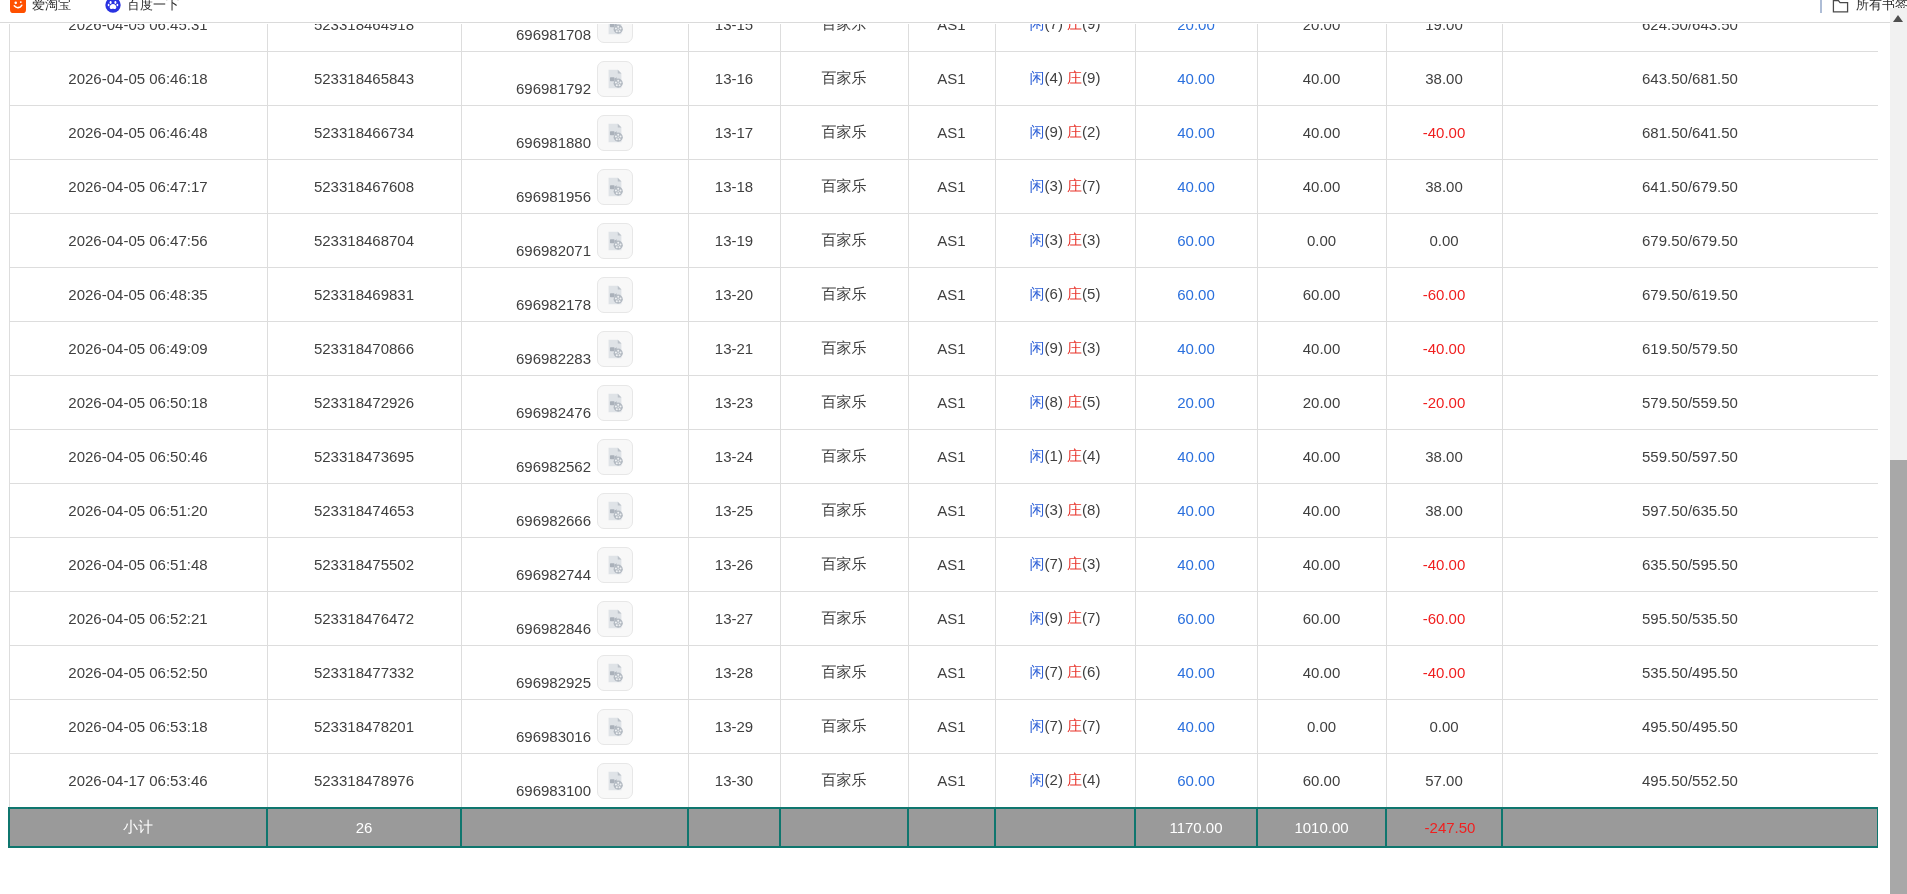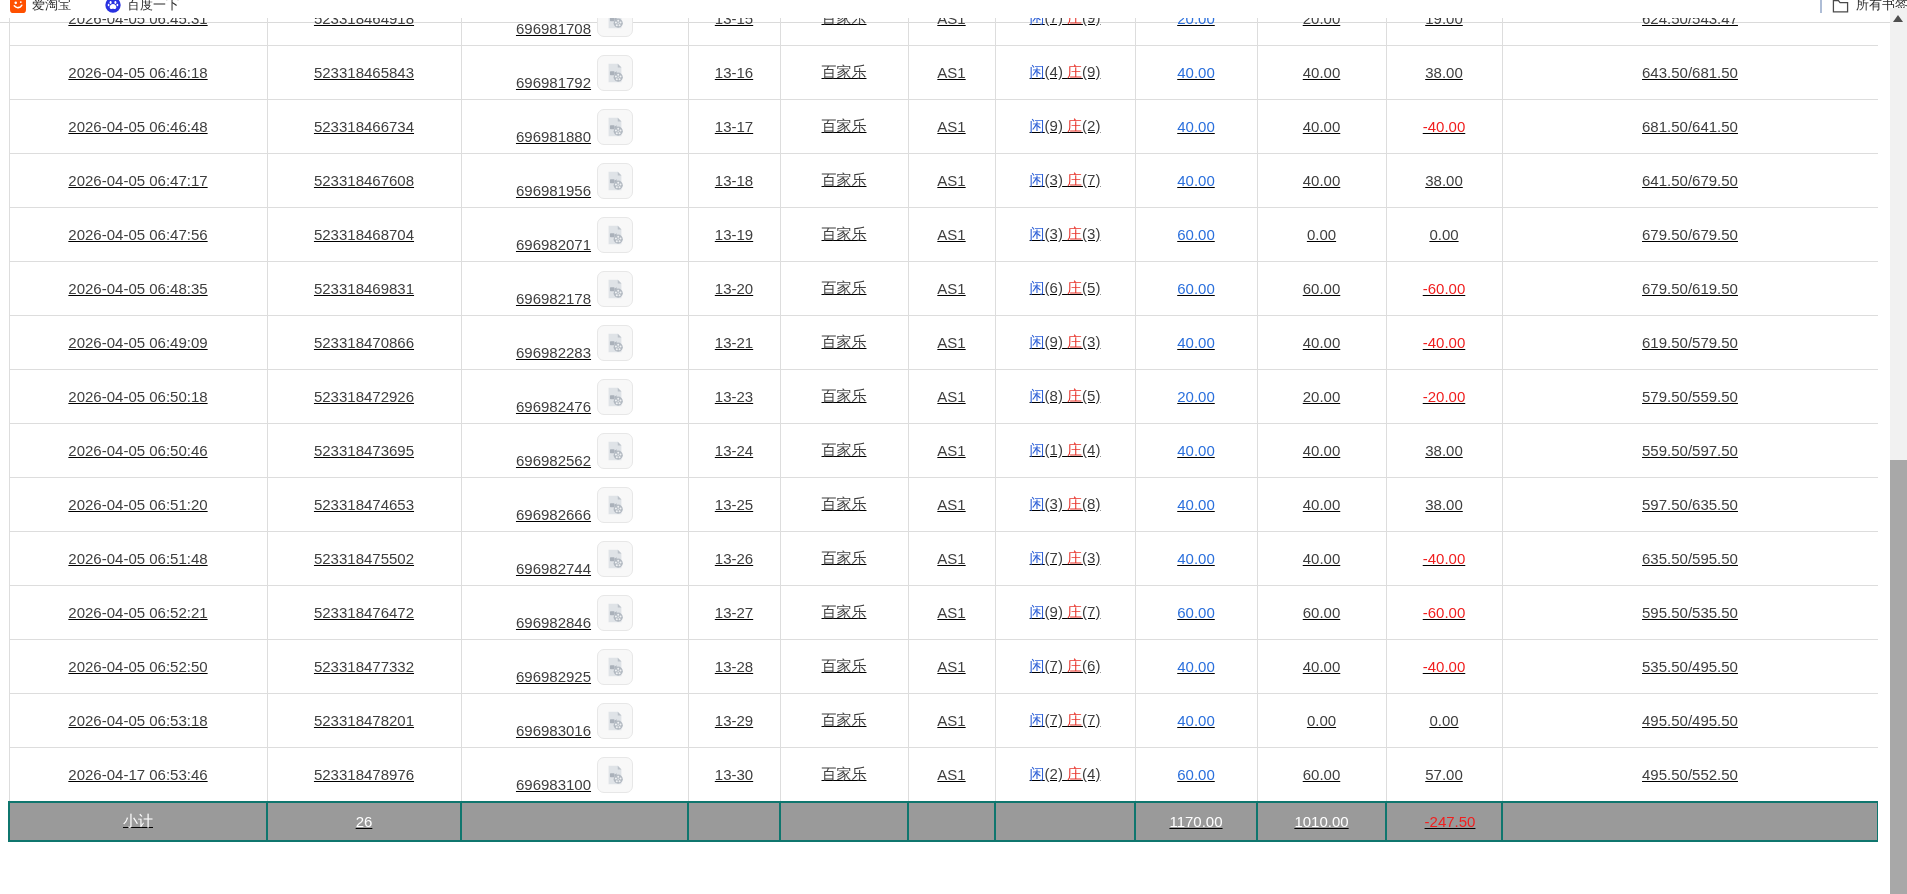--- a/index.html
+++ b/index.html
@@ -9,21 +9,21 @@
     border-bottom:1px solid #dadada;background:#fff;padding-left:17px;}
   .bm-left{position:absolute;left:10px;top:-4px;display:flex;align-items:center;gap:8px;}
   .bookmark{display:inline-flex;align-items:center;gap:6px;margin-right:26px;
     font-size:13px;color:#2b2b2b;cursor:pointer;white-space:nowrap;}
   .bookmark svg{width:16px;height:16px;display:block;}
   .bm-right{position:absolute;right:16px;top:-4px;display:flex;align-items:center;gap:10px;}
   .bm-sep{width:2px;height:15px;background:#aebdd6;display:inline-block;}
   .all-bookmarks{display:inline-flex;align-items:center;gap:7px;font-size:13px;color:#2b2b2b;cursor:pointer;white-space:nowrap;}
   .all-bookmarks svg{width:17px;height:15px;display:block;}
   
-  .table-wrap{position:absolute;left:8px;top:18px;width:1870px;overflow:hidden;text-decoration:underline;}
+  .table-wrap{position:absolute;left:8px;top:24px;width:1870px;overflow:hidden;}
   table.records{border-collapse:collapse;table-layout:fixed;width:1869px;margin-top:-27px;}
   table.records td{border:1px solid #ddd;height:53px;text-align:center;vertical-align:middle;
     font-size:15px;color:#3f3f3f;padding:0;overflow:hidden;white-space:nowrap;}
   td.round-cell .inner{display:flex;align-items:flex-end;justify-content:center;gap:6px;}
   .replay-btn{width:34px;height:34px;border:1px solid #e7e7e7;border-radius:7px;background:#f8f8f8;
     display:inline-flex;align-items:center;justify-content:center;cursor:pointer;}
   .replay-btn svg{width:22px;height:22px;display:block;}
   .p-label{color:var(--player-blue);}
   .b-label{color:var(--banker-red);}
   .bet-link{color:var(--bet-blue);cursor:pointer;}
@@ -125,21 +125,21 @@
               </span>
             </span>
           </td>
           <td><span>13-15</span></td>
           <td><span>百家乐</span></td>
           <td><span>AS1</span></td>
           <td><span class="p-label">闲</span><span>(7)</span> <span class="b-label">庄</span><span>(9)</span></td>
           <td><span class="bet-link">20.00</span></td>
           <td><span>20.00</span></td>
           <td><span>19.00</span></td>
-          <td><span>624.50/543.47</span></td>
+          <td><span>624.50/643.50</span></td>
         </tr>
         <tr>
           <td><span>2026-04-05 06:46:18</span></td>
           <td><span>523318465843</span></td>
           <td class="round-cell">
             <span class="inner">
               <span>696981792</span>
               <span class="replay-btn">
                 <span>
                   <svg viewBox="0 0 24 24">

